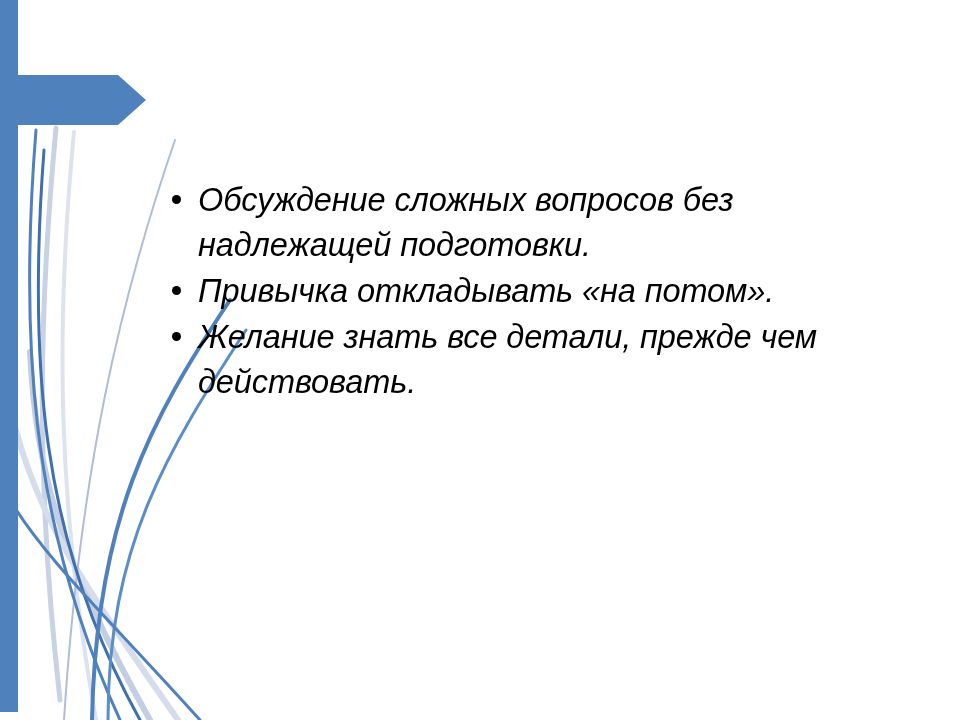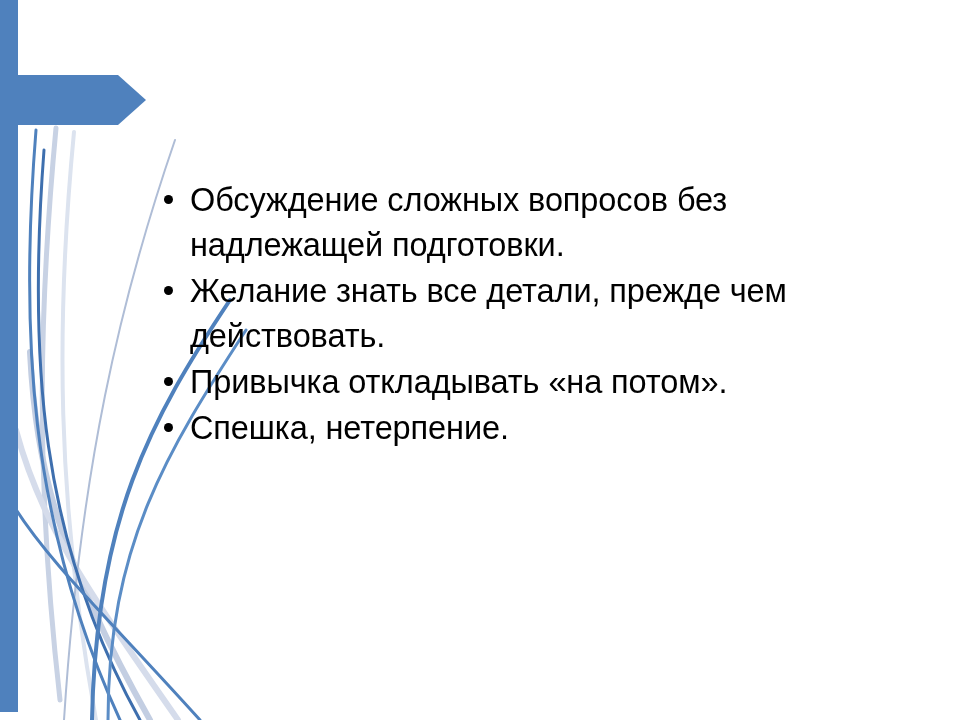--- a/index.html
+++ b/index.html
@@ -25,23 +25,24 @@
     left: 0;
     top: 0;
     width: 960px;
     height: 720px;
     pointer-events: none;
   }
 
   
   #content {
     position: absolute;
-    left: 154px;
+    left: 162px;
     top: 178px;
     width: 730px;
+    font-style: italic;
   }
   ul.bullets {
     list-style: none;
     margin: 0;
     padding: 0;
   }
   ul.bullets > li {
     position: relative;
     padding-left: 36px;
     margin: 0 0 1px 0;
@@ -93,26 +94,22 @@
   </svg>
 
   <div id="content">
     <ul class="bullets">
       <li>
         <span class="dot"></span>
         <span class="txt">Обсуждение сложных вопросов без надлежащей подготовки.</span>
       </li>
       <li>
         <span class="dot"></span>
-        <span class="txt">Желание знать все детали, прежде чем действовать.</span>
-      </li>
-      <li>
-        <span class="dot"></span>
         <span class="txt">Привычка откладывать «на потом».</span>
       </li>
       <li>
         <span class="dot"></span>
-        <span class="txt">Спешка, нетерпение.</span>
+        <span class="txt">Желание знать все детали, прежде чем действовать.</span>
       </li>
     </ul>
   </div>
 
 </div>
 
 </body></html>

